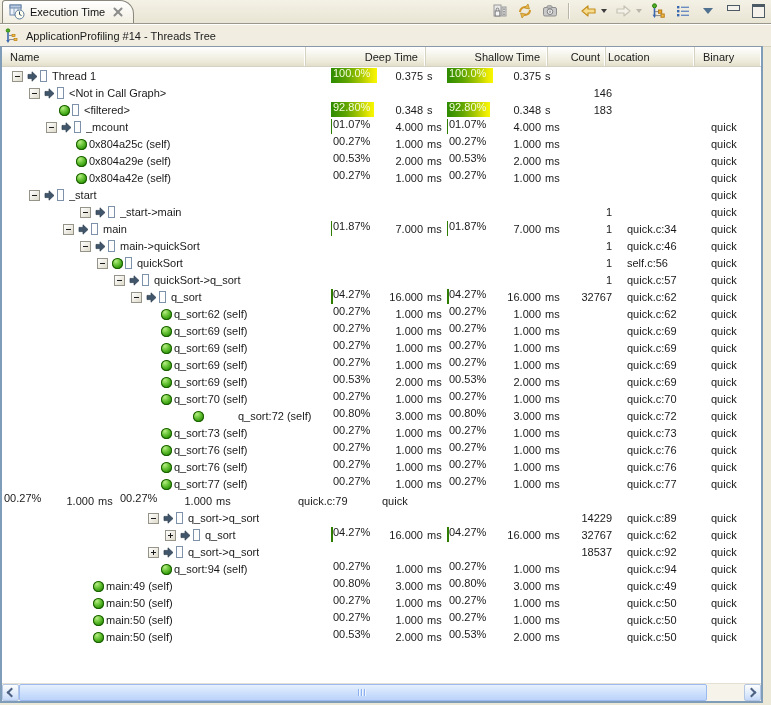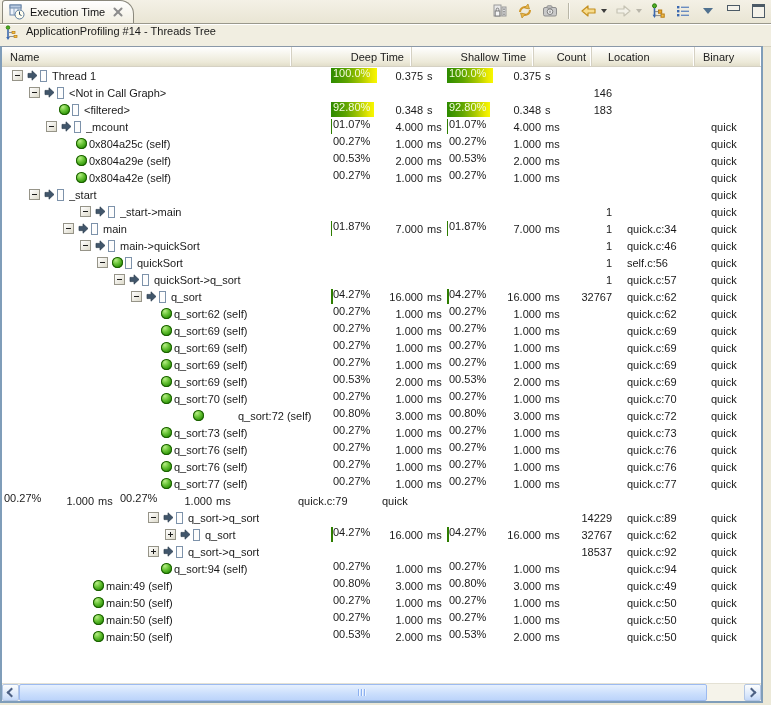--- a/index.html
+++ b/index.html
@@ -28,41 +28,41 @@
   .tbtn{width:18px;height:18px;display:flex;align-items:center;justify-content:center;flex:none;}
   .tsep{width:1px;height:16px;background:#b9b6a7;border-right:1px solid #fbfaf4;margin:0 2px;}
   .ddarrow{width:0;height:0;border-left:3px solid transparent;border-right:3px solid transparent;border-top:4px solid #3c3c3c;margin-left:-3px;}
   .ddarrow.dis{border-top-color:#b9b6aa;}
   .vmenu{width:0;height:0;border-left:5px solid transparent;border-right:5px solid transparent;border-top:6px solid #50718f;}
   .minbtn{width:11px;height:4px;border:1px solid #4c5a66;background:#f4f2ea;margin-top:-6px;}
   .maxbtn{width:11px;height:10px;border:1px solid #4c5a66;border-top-width:3px;background:#f4f2ea;}
 
   
   .titlebar{position:absolute;left:0;top:24px;right:0;height:21px;background:#f1eee1;
-            border-top:1px solid #ffffff;border-bottom:1px solid #d6d2c2;display:flex;align-items:flex-start;gap:6px;padding-left:4px;}
+            border-top:1px solid #ffffff;border-bottom:1px solid #d6d2c2;display:flex;align-items:center;gap:6px;padding-left:4px;}
 
   
   .tableframe{position:absolute;left:0;top:46px;right:8px;bottom:2px;
               border:2px solid #7f9db9;border-top:1px solid #8a98a8;background:#ffffff;
               display:flex;flex-direction:column;overflow:hidden;}
 
   .colheader{height:19px;flex:none;display:flex;background:linear-gradient(#ffffff,#ece9d8 80%,#e2deca);
              border-bottom:1px solid #d5d1c3;}
   .hcell{display:flex;align-items:center;border-right:1px solid #d5d1c3;box-shadow:inset -1px 0 0 #ffffff;
          white-space:nowrap;color:#202020;}
   .h-name{flex:1 1 auto;padding-left:8px;}
   .h-deep{width:112px;justify-content:flex-end;padding-right:7px;flex:none;}
   .h-shallow{width:114px;justify-content:flex-end;padding-right:7px;flex:none;}
   .h-count{width:52px;justify-content:flex-end;padding-right:5px;flex:none;}
-  .h-loc{width:86px;padding-left:16px;flex:none;text-align:right;}
+  .h-loc{width:86px;padding-left:2px;flex:none;text-align:right;}
   .h-bin{width:58px;padding-left:8px;flex:none;border-right:none;}
 
   .rows{flex:1 1 auto;background:#fff;overflow:hidden;position:relative;}
   .trow{height:17px;display:flex;align-items:center;white-space:nowrap;}
-  .c-name{flex:1 1 auto;display:flex;align-items:flex-start;overflow:hidden;min-width:0;}
+  .c-name{flex:1 1 auto;display:flex;align-items:flex-end;overflow:hidden;min-width:0;}
   .c-dpct,.c-spct{width:46px;flex:none;height:17px;position:relative;}
   .c-dval{width:46px;flex:none;text-align:right;}
   .c-sval{width:48px;flex:none;text-align:right;}
   .c-unit{width:20px;flex:none;padding-left:4px;}
   .c-count{width:52px;flex:none;text-align:right;padding-right:5px;box-sizing:border-box;}
   .c-loc{width:86px;flex:none;padding-left:10px;box-sizing:border-box;overflow:hidden;}
   .c-bin{width:58px;flex:none;padding-left:8px;box-sizing:border-box;}
 
   .pbar{position:absolute;left:0;top:1px;bottom:1px;width:0;background:#2e7d00;}
   .pbar.grad{background:linear-gradient(90deg,#2d8a00 0%,#5ea400 35%,#a8c800 65%,#e8e800 88%,#f8f800 100%);}

